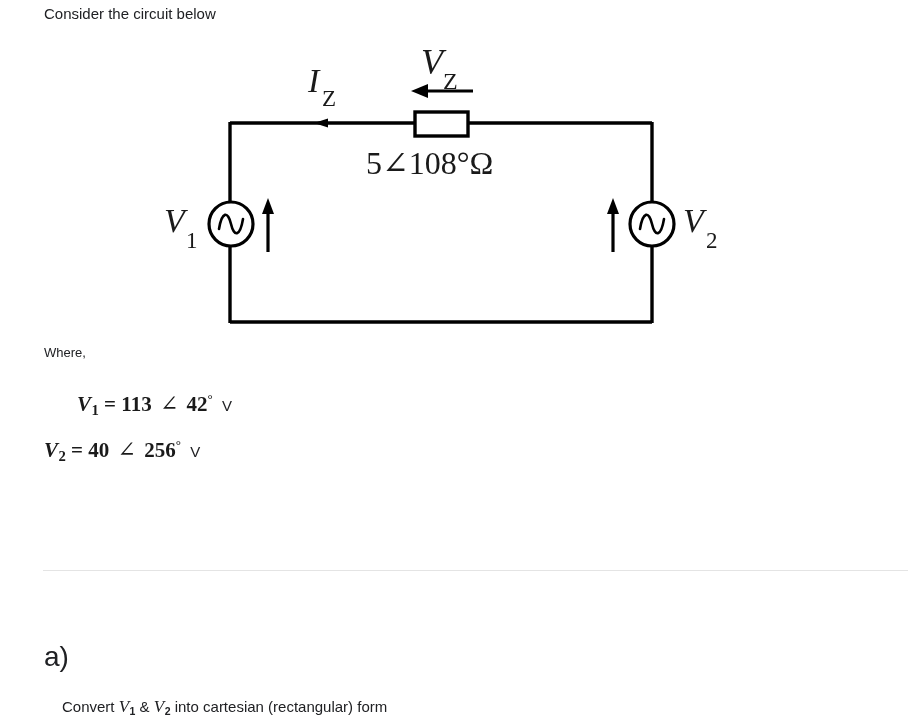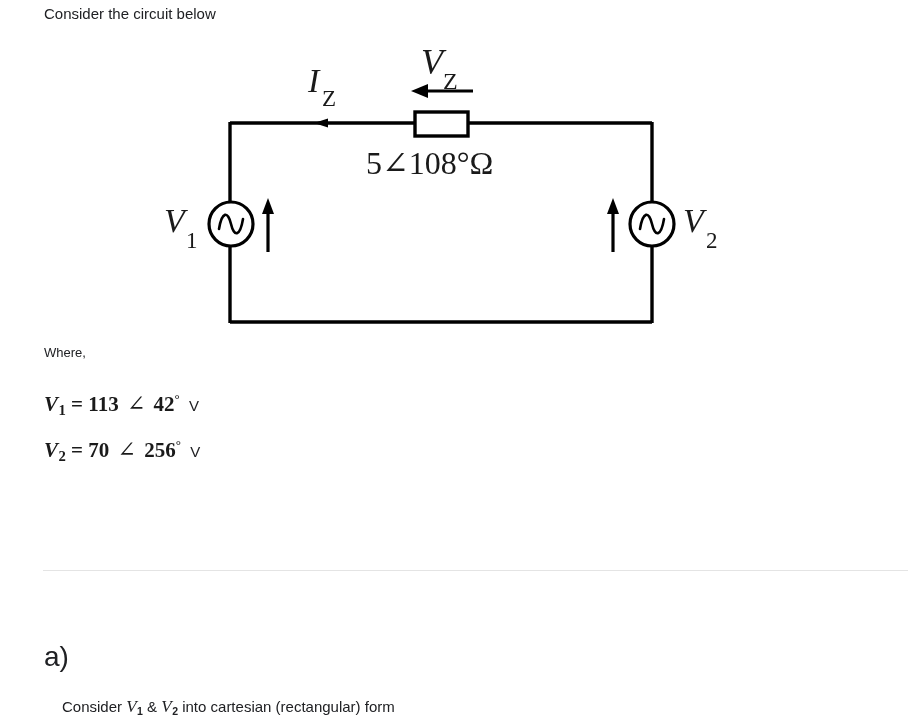--- a/index.html
+++ b/index.html
@@ -90,21 +90,21 @@
     font-weight: 700;
   }
   .eq .unit {
     font-family: "Liberation Sans", sans-serif;
     font-style: normal;
     font-weight: 400;
     font-size: 15px;
     color: #202124;
     padding-left: 4px;
   }
-  #eq-v1 { top: 386px; }
+  #eq-v1 { top: 386px; margin-left: 33px; }
   #eq-v2 { top: 432px; }
 
   
   .divider {
     position: absolute;
     left: 43px;
     top: 570px;
     width: 865px;
     height: 1px;
     background: #e4e4e4;
@@ -212,27 +212,27 @@
     <span class="op">=</span>
     <span class="num">113</span>
     <span class="ang">∠</span>
     <span class="num">42</span><span class="deg">°</span>
     <span class="unit">V</span>
   </div>
 
   <div class="eq" id="eq-v2">
     <span class="mvar">V</span><span class="msub">2</span>
     <span class="op">=</span>
-    <span class="num">70</span>
+    <span class="num">40</span>
     <span class="ang">∠</span>
     <span class="num">256</span><span class="deg">°</span>
     <span class="unit">V</span>
   </div>
 
   <div class="divider"></div>
 
   <div class="part-heading">a)</div>
 
   <div class="part-body">
-    <span>Consider </span><span class="mvar">V</span><span class="msub">1</span><span> &amp; </span><span class="mvar">V</span><span class="msub">2</span><span> into cartesian (rectangular) form</span>
+    <span>Convert </span><span class="mvar">V</span><span class="msub">1</span><span> &amp; </span><span class="mvar">V</span><span class="msub">2</span><span> into cartesian (rectangular) form</span>
   </div>
 
 </div>
 
 </body></html>

